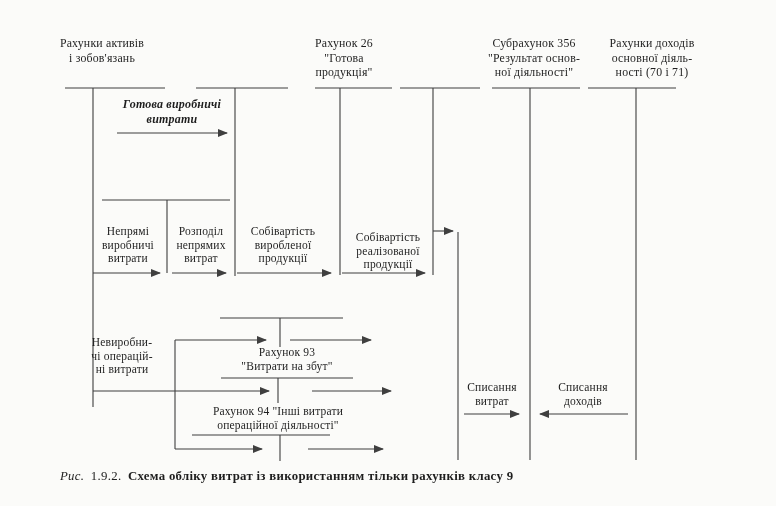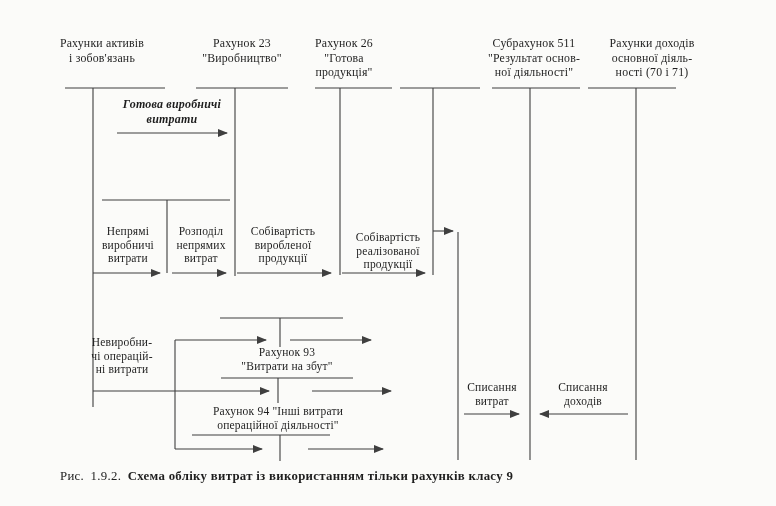--- a/index.html
+++ b/index.html
@@ -20,21 +20,21 @@
     font-size:11.5px;
     line-height:13.5px;
     letter-spacing:.2px;
   }
   .hdr{font-size:11.8px;line-height:14.5px;}
   .emph{font-weight:bold;font-style:italic;font-size:12px;line-height:15px;}
   #caption{
     position:absolute;left:60px;top:469px;
     font-size:12.8px;letter-spacing:.3px;white-space:nowrap;
   }
-  #caption .fig{}
+  #caption .fig{font-style:italic;}
   #caption .num{margin:0 3px;}
   #caption .ttl{font-weight:bold;}
 </style>
 </head>
 <body>
 
 <div id="canvas">
 
   <svg id="wires" width="776" height="506" viewBox="0 0 776 506">
     <defs>
@@ -70,26 +70,24 @@
       <path d="M312,391 H391" marker-end="url(#ah)"></path>
       <path d="M175,449 H262" marker-end="url(#ah)"></path>
       <path d="M308,449 H383" marker-end="url(#ah)"></path>
       <path d="M464,414 H519" marker-end="url(#ah)"></path>
       <path d="M628,414 H540" marker-end="url(#ah)"></path>
     </g>
   </svg>
 
   <div class="txt hdr" style="left:102px;top:36px">Рахунки активів
 і зобов'язань</div>
-  <div class="txt hdr" style="left:242px;top:36px">Рахунок 23
-"Виробництво"</div>
   <div class="txt hdr" style="left:344px;top:36px">Рахунок 26
 "Готова
 продукція"</div>
-  <div class="txt hdr" style="left:534px;top:36px">Субрахунок 511
+  <div class="txt hdr" style="left:534px;top:36px">Субрахунок 356
 "Результат основ-
 ної діяльності"</div>
   <div class="txt hdr" style="left:652px;top:36px">Рахунки доходів
 основної діяль-
 ності (70 і 71)</div>
 
   <div class="txt emph" style="left:172px;top:97px">Готова виробничі
 витрати</div>
   <div class="txt" style="left:128px;top:225px">Непрямі
 виробничі

